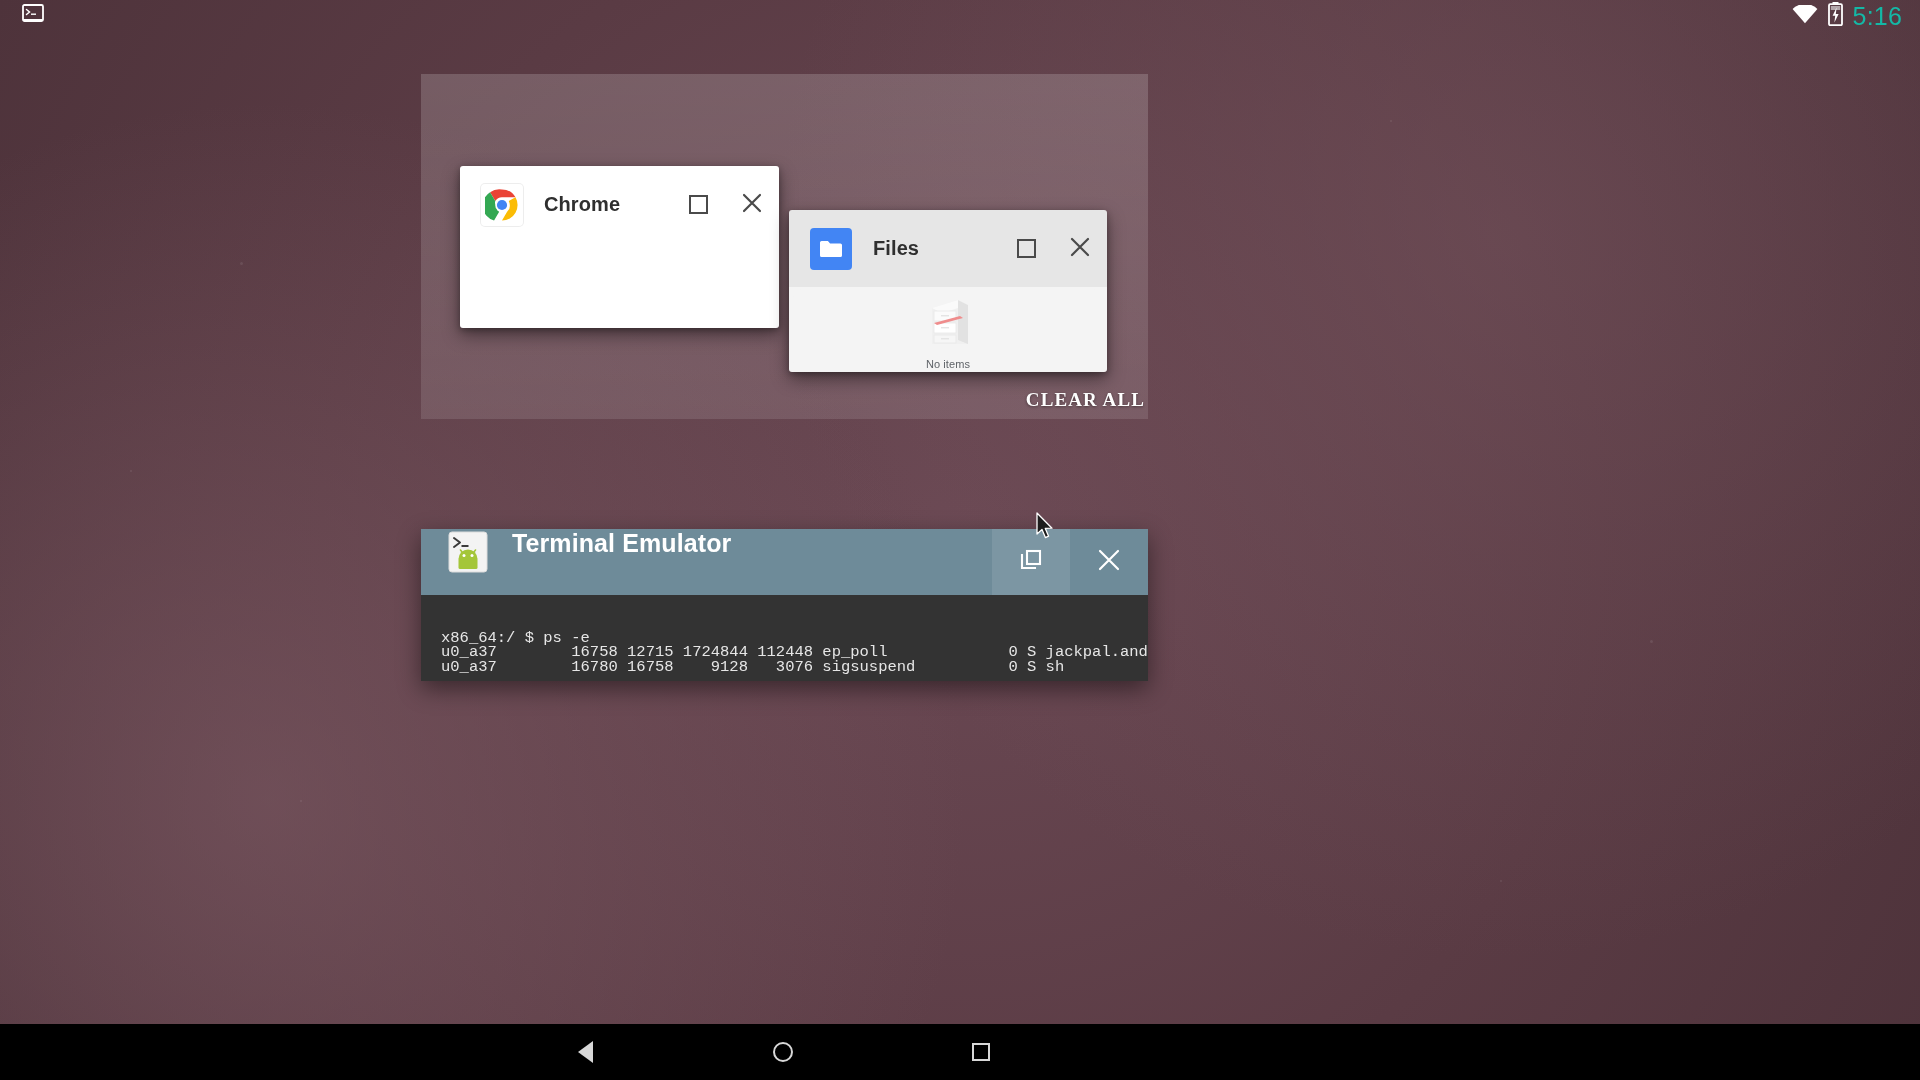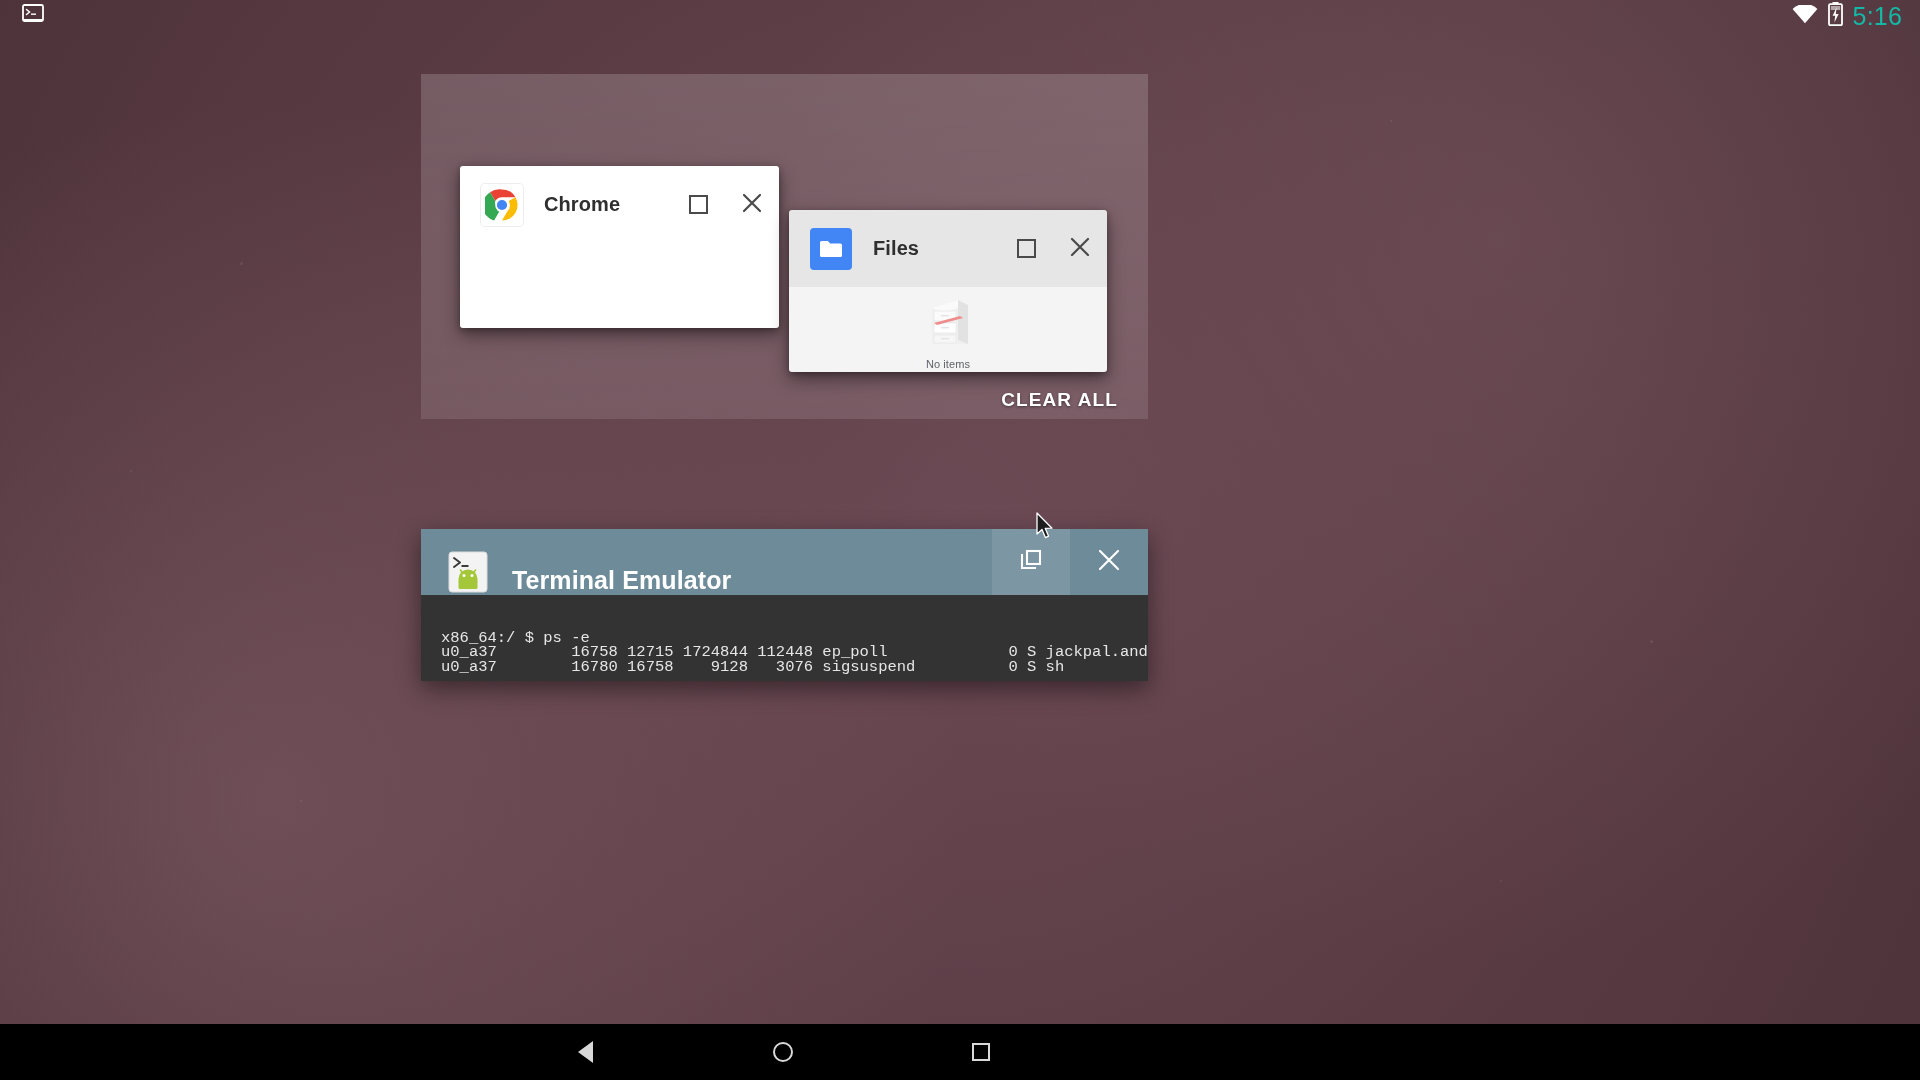--- a/index.html
+++ b/index.html
@@ -30,25 +30,25 @@
   #statusbar .right{ margin-left:auto; display:flex; align-items:center; gap:10px; }
   .sb-time{ color:#14b8a6; font-size:25px; letter-spacing:.2px; }
 
   
   #recents-panel{
     position:absolute; left:421px; top:74px; width:727px; height:345px;
     background:linear-gradient(180deg, rgba(255,255,255,.175) 0%, rgba(255,255,255,.135) 70%, rgba(255,255,255,.115) 100%);
     z-index:10;
   }
   #clear-all{
-    position:absolute; right:30px; bottom:8px;
+    position:absolute; right:3px; bottom:8px;
     color:#fff; font-size:19px; font-weight:700; letter-spacing:1.1px;
     text-shadow:0 1px 3px rgba(0,0,0,.45);
     background:none; border:none; cursor:pointer;
-    font-family:Liberation Sans, sans-serif;
+    font-family:Liberation Serif, serif;
   }
 
   
   .task-card{
     position:absolute; z-index:12;
     border-radius:3px; overflow:hidden;
     box-shadow:0 7px 18px rgba(0,0,0,.42), 0 2px 6px rgba(0,0,0,.3);
   }
   .task-head{
     height:77px; display:flex; align-items:center; padding:0 0 0 21px;
@@ -77,21 +77,21 @@
      align-items:center; justify-content:center; padding-top:4px;border-radius:22px;}
   .no-items-label{ font-size:11px; color:#5f6368; margin-top:4px; letter-spacing:.1px;}
 
   
   #terminal-window{
     position:absolute; left:421px; top:529px; width:727px; height:152px;
     z-index:20;
     box-shadow:0 8px 22px rgba(0,0,0,.45);
   }
   #term-header{
-    height:66px; background:#6e8b99; display:flex; align-items:flex-end;
+    height:66px; background:#6e8b99; display:flex; align-items:flex-start;
     padding-left:24px;
   }
   #term-app-icon{ width:46px;height:46px;flex:0 0 46px; }
   #term-title{
     color:#fff; font-size:25px; font-weight:700; margin-left:21px;
     letter-spacing:.1px; white-space:nowrap;
   }
   #term-btns{ margin-left:auto; display:flex; height:66px; }
   .term-btn{
     width:78px; height:66px; display:flex; align-items:center; justify-content:center;

